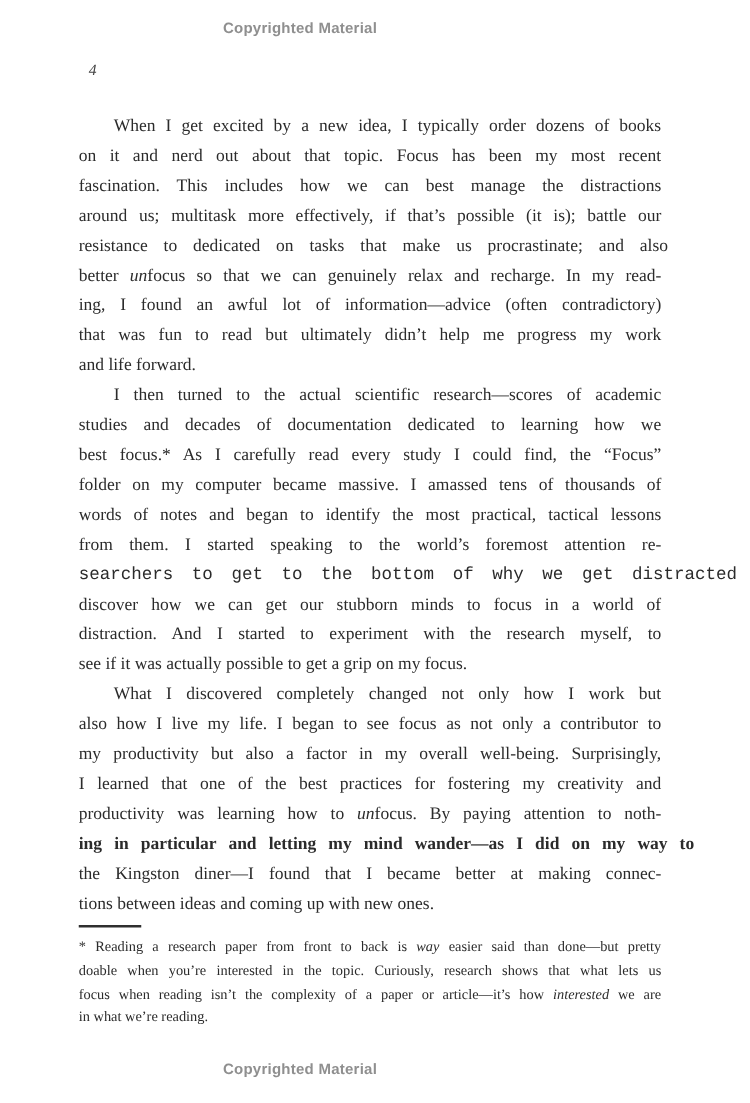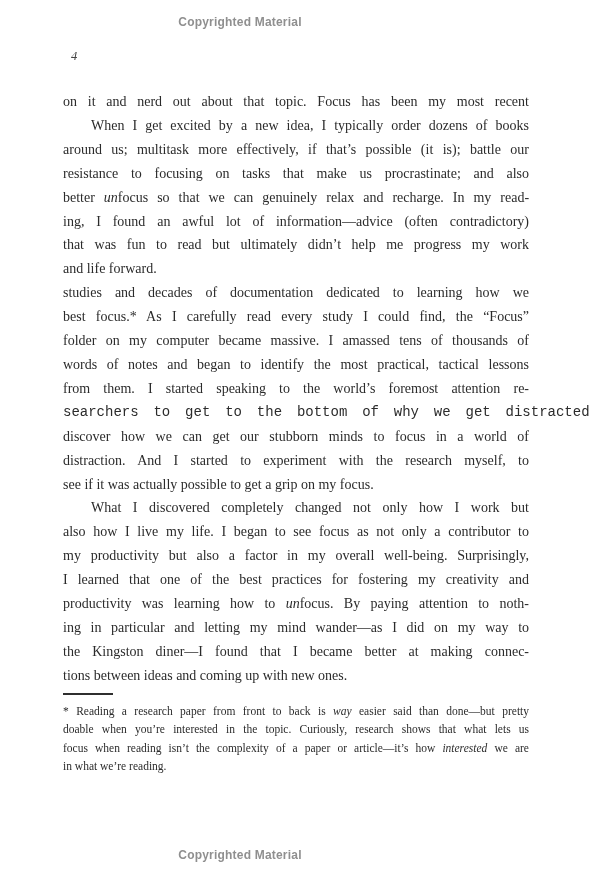--- a/index.html
+++ b/index.html
@@ -83,47 +83,49 @@
 
 <div class="banner banner-top">Copyrighted Material</div>
 
 <div class="page-header">
   <span class="page-number">4</span>
 </div>
 
 <div class="body-text" id="body-text">
   <div id="paragraphs">
       <div>
+        <div class="line indent" style="word-spacing: 4.56px;"><span>When I get excited by a new idea, I typically order dozens of books</span></div>
         <div class="line" style="word-spacing: 7.25px;"><span>on it and nerd out about that topic. Focus has been my most recent</span></div>
-        <div class="line indent" style="word-spacing: 4.56px;"><span>When I get excited by a new idea, I typically order dozens of books</span></div>
+        <div class="line" style="word-spacing: 10.08px;"><span>fascination. This includes how we can best manage the distractions</span></div>
         <div class="line" style="word-spacing: 5.85px;"><span>around us; multitask more effectively, if that’s possible (it is); battle our</span></div>
-        <div class="line" style="word-spacing: 9.2px;"><span>resistance to focusing on tasks that make us procrastinate; and also</span></div>
+        <div class="line" style="word-spacing: 9.2px;"><span>resistance to dedicated on tasks that make us procrastinate; and also</span></div>
         <div class="line" style="word-spacing: 5.46px;"><span>better </span><em>un</em><span>focus so that we can genuinely relax and recharge. In my read-</span></div>
         <div class="line" style="word-spacing: 8.32px;"><span>ing, I found an awful lot of information—advice (often contradictory)</span></div>
         <div class="line" style="word-spacing: 7.04px;"><span>that was fun to read but ultimately didn’t help me progress my work</span></div>
         <div class="line last"><span>and life forward.</span></div>
       </div>
       <div>
+        <div class="line indent" style="word-spacing: 7.68px;"><span>I then turned to the actual scientific research—scores of academic</span></div>
         <div class="line" style="word-spacing: 9.49px;"><span>studies and decades of documentation dedicated to learning how we</span></div>
         <div class="line" style="word-spacing: 6.76px;"><span>best focus.* As I carefully read every study I could find, the “Focus”</span></div>
         <div class="line" style="word-spacing: 5.82px;"><span>folder on my computer became massive. I amassed tens of thousands of</span></div>
         <div class="line" style="word-spacing: 6.1px;"><span>words of notes and began to identify the most practical, tactical lessons</span></div>
         <div class="line" style="word-spacing: 9.63px;"><span>from them. I started speaking to the world’s foremost attention re-</span></div>
         <div class="line" style="word-spacing: 6.45px; font-family: Liberation Mono, monospace;"><span>searchers to get to the bottom of why we get distracted so easily and</span></div>
         <div class="line" style="word-spacing: 7.04px;"><span>discover how we can get our stubborn minds to focus in a world of</span></div>
         <div class="line" style="word-spacing: 8.81px;"><span>distraction. And I started to experiment with the research myself, to</span></div>
         <div class="line last"><span>see if it was actually possible to get a grip on my focus.</span></div>
       </div>
       <div>
         <div class="line indent" style="word-spacing: 8.03px;"><span>What I discovered completely changed not only how I work but</span></div>
         <div class="line" style="word-spacing: 4.17px;"><span>also how I live my life. I began to see focus as not only a contributor to</span></div>
         <div class="line" style="word-spacing: 6.25px;"><span>my productivity but also a factor in my overall well-being. Surprisingly,</span></div>
         <div class="line" style="word-spacing: 6.57px;"><span>I learned that one of the best practices for fostering my creativity and</span></div>
         <div class="line" style="word-spacing: 6.82px;"><span>productivity was learning how to </span><em>un</em><span>focus. By paying attention to noth-</span></div>
-        <div class="line" style="word-spacing: 6.15px;"><span>ing in particular and letting my mind wander—as I did on my way to</span></div>
+        <div class="line" style="word-spacing: 6.15px; font-weight: bold;"><span>ing in particular and letting my mind wander—as I did on my way to</span></div>
         <div class="line" style="word-spacing: 8.58px;"><span>the Kingston diner—I found that I became better at making connec-</span></div>
         <div class="line last"><span>tions between ideas and coming up with new ones.</span></div>
       </div>
     </div>
   <div class="fn-rule"></div>
   <div class="footnote" id="footnote">
       <div class="line" style="word-spacing: 4.52px;"><span>* Reading a research paper from front to back is </span><em>way</em><span> easier said than done—but pretty</span></div>
       <div class="line" style="word-spacing: 5.32px;"><span>doable when you’re interested in the topic. Curiously, research shows that what lets us</span></div>
       <div class="line" style="word-spacing: 4.22px;"><span>focus when reading isn’t the complexity of a paper or article—it’s how </span><em>interested</em><span> we are</span></div>
       <div class="line last"><span>in what we’re reading.</span></div>

